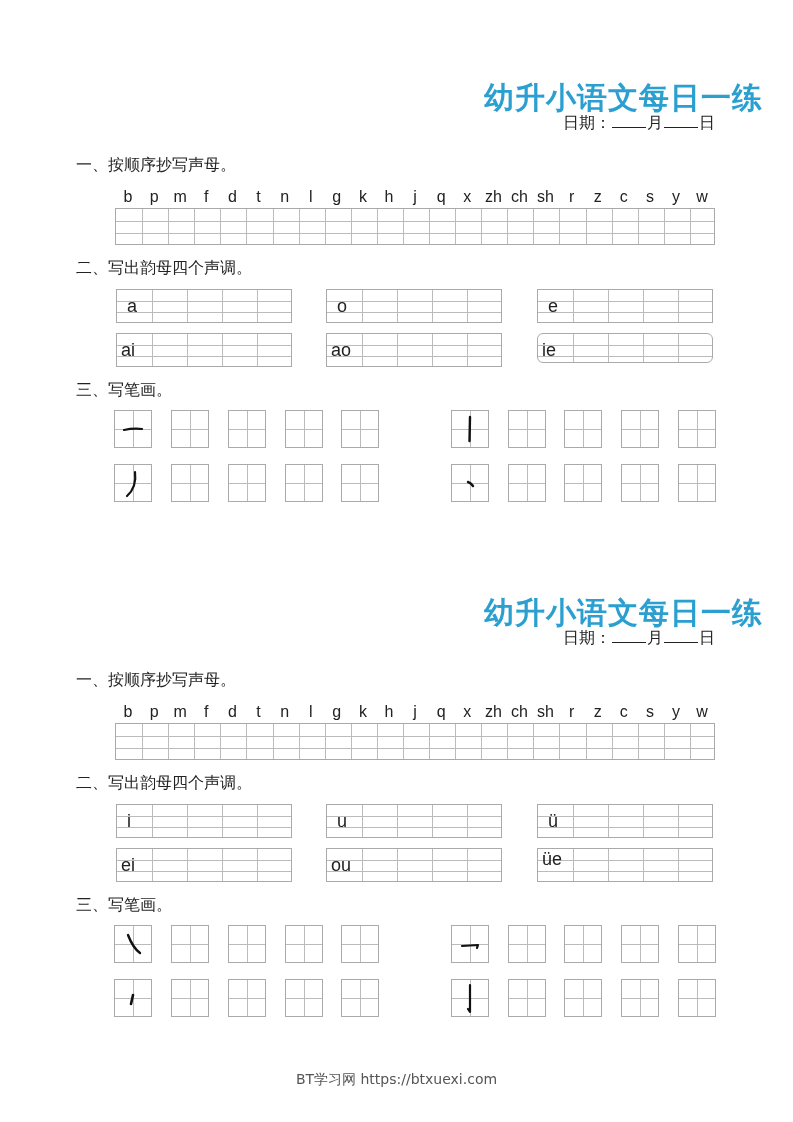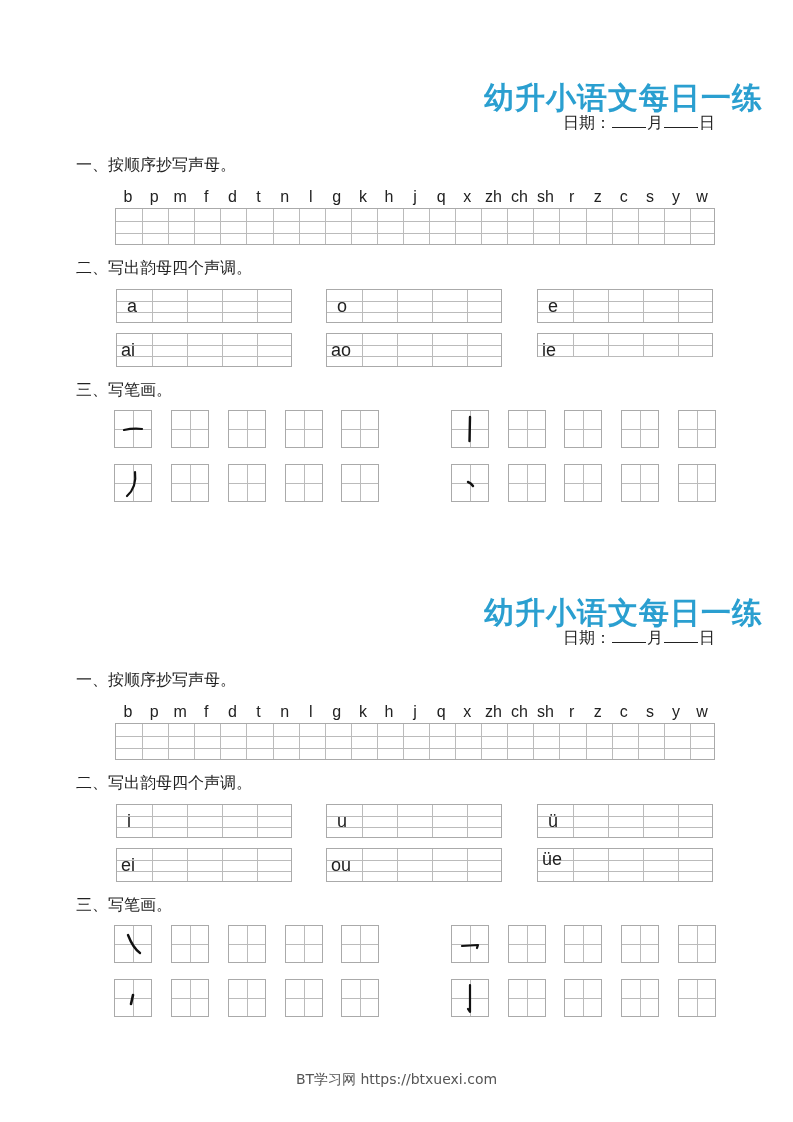--- a/index.html
+++ b/index.html
@@ -124,21 +124,21 @@
       </div>
       <div class="grid-4line" style="left: 326px; top: 333px; width: 176px; height: 34px;">
         <div class="hl" style="top: 11px;"></div>
         <div class="hl" style="top: 22px;"></div>
         <div class="vl" style="left: 35px;"></div>
         <div class="vl" style="left: 70px;"></div>
         <div class="vl" style="left: 105px;"></div>
         <div class="vl" style="left: 140px;"></div>
         <div class="vbox-label" style="left: 4px; top: 7px;">ao</div>
       </div>
-      <div class="grid-4line" style="left: 537px; top: 333px; width: 176px; height: 24px;">
+      <div class="grid-4line" style="left: 537px; top: 333px; width: 176px; height: 30px; border-radius: 6px;">
         <div class="hl" style="top: 11px;"></div>
         <div class="hl" style="top: 22px;"></div>
         <div class="vl" style="left: 35px;"></div>
         <div class="vl" style="left: 70px;"></div>
         <div class="vl" style="left: 105px;"></div>
         <div class="vl" style="left: 140px;"></div>
         <div class="vbox-label" style="left: 4px; top: 7px;">ie</div>
       </div>
       <div class="heading" style="top: 380px;">三、写笔画。</div>
       <div class="tian" title="横" style="left: 114px; top: 410px;">

